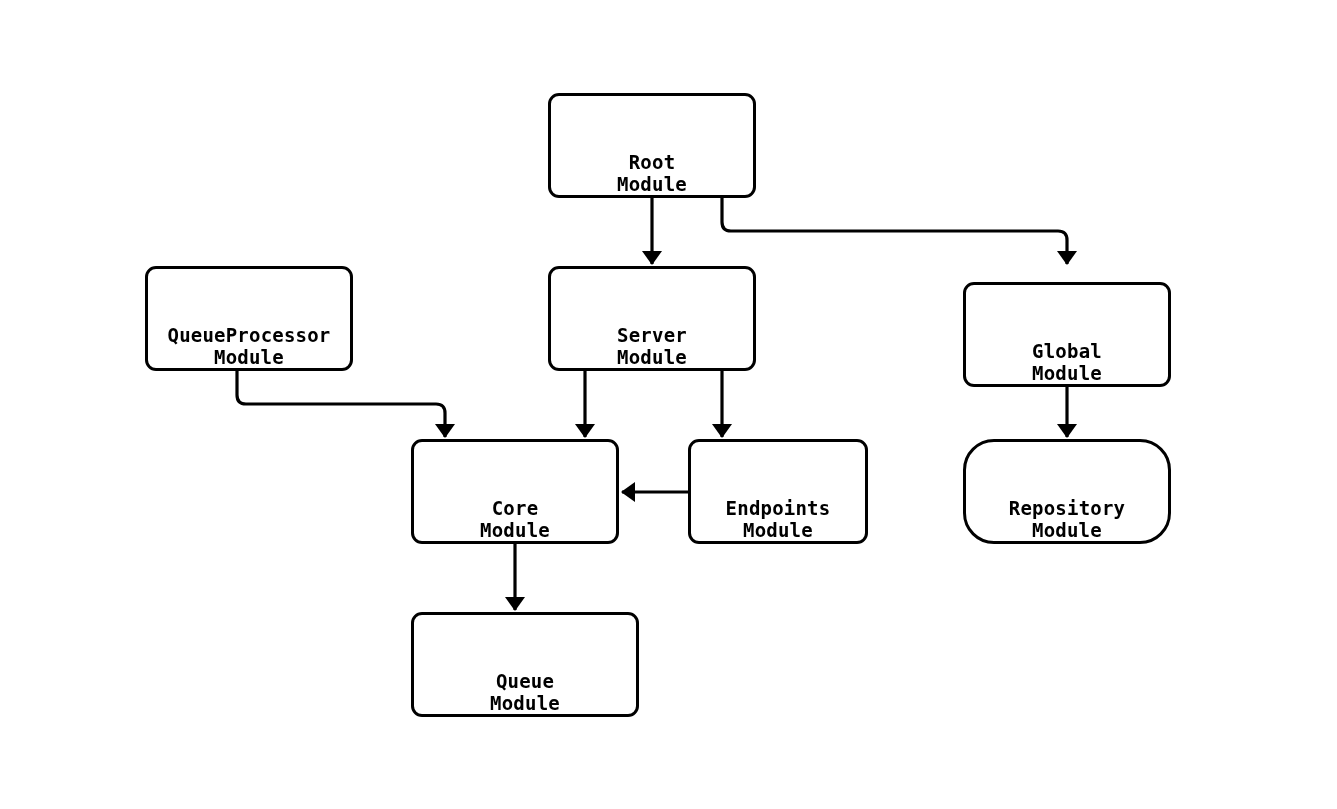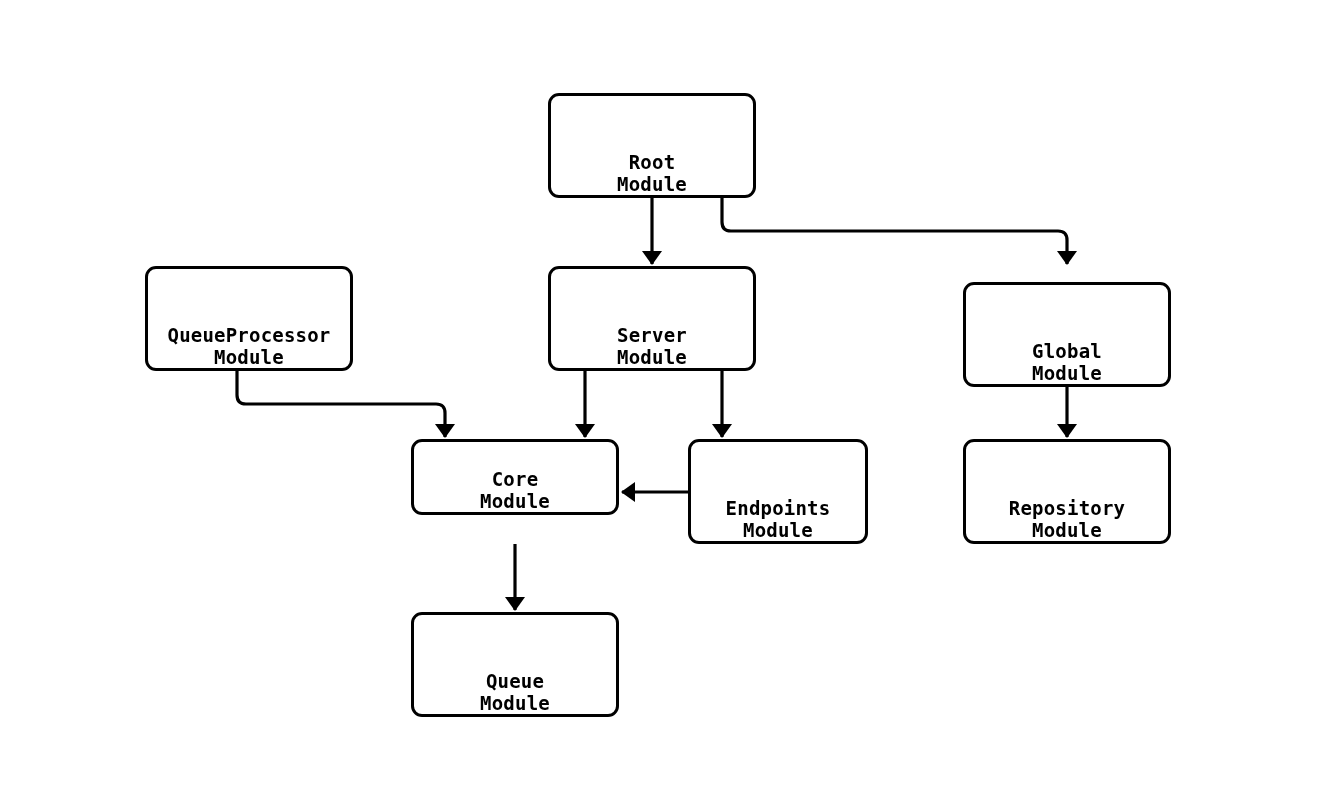--- a/index.html
+++ b/index.html
@@ -87,30 +87,30 @@
 Module</span>
       </div>
       <div class="node" style="left: 548px; top: 266px; width: 208px; height: 105px;">
         <span class="label">Server
 Module</span>
       </div>
       <div class="node" style="left: 963px; top: 266px; width: 208px; height: 105px; margin-top: 16px;">
         <span class="label">Global
 Module</span>
       </div>
-      <div class="node" style="left: 411px; top: 439px; width: 208px; height: 76px;">
+      <div class="node" style="left: 411px; top: 439px; width: 208px; height: 105px;">
         <span class="label">Core
 Module</span>
       </div>
       <div class="node" style="left: 688px; top: 439px; width: 180px; height: 105px;">
         <span class="label">Endpoints
 Module</span>
       </div>
-      <div class="node" style="left: 963px; top: 439px; width: 208px; height: 105px;">
+      <div class="node" style="left: 963px; top: 439px; width: 208px; height: 105px; border-radius: 31px;">
         <span class="label">Repository
 Module</span>
       </div>
-      <div class="node" style="left: 411px; top: 612px; width: 208px; height: 105px;">
+      <div class="node" style="left: 411px; top: 612px; width: 228px; height: 105px;">
         <span class="label">Queue
 Module</span>
       </div>
     </div>
 </div>
 
 </body></html>

